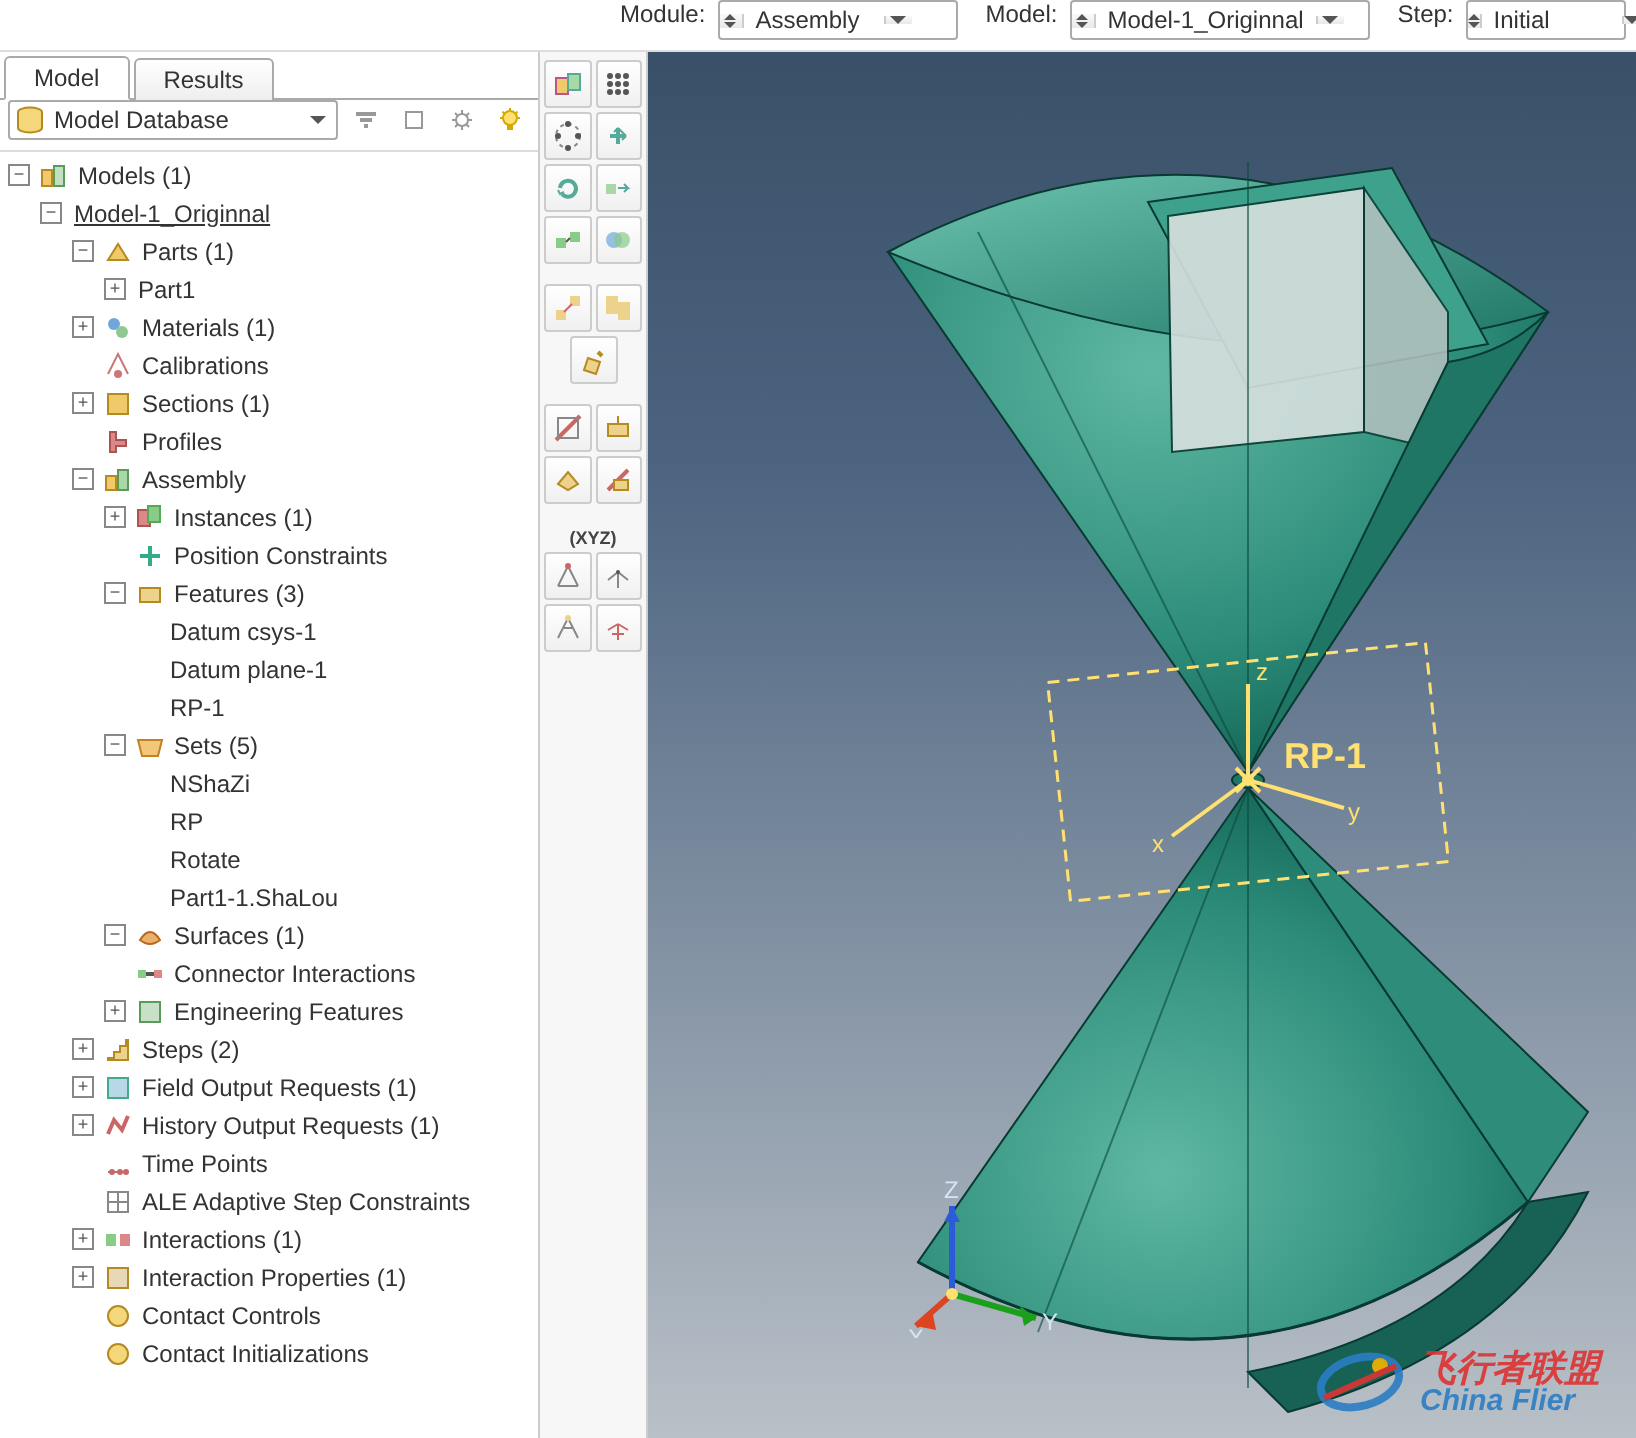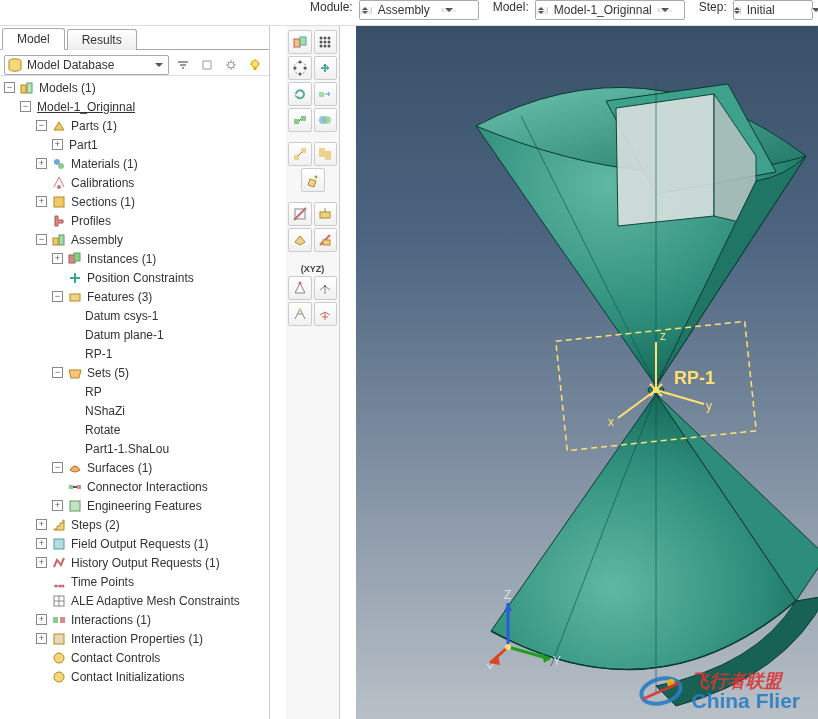--- a/index.html
+++ b/index.html
@@ -57,21 +57,20 @@
     background: linear-gradient(#f9f9f9,#e9e9e9);
   }
   .dd .chev .tri {
     width:0;height:0;border-left:4px solid transparent;border-right:4px solid transparent;border-top:4px solid #555;
   }
   
   .main {
     flex: 1;
     display: flex;
     min-height: 0;
-    gap: 16px;
   }
   
   .left-panel {
     width: 270px;
     border-right: 1px solid #ccc;
     display: flex;
     flex-direction: column;
   }
   .tabs {
     height: 24px;
@@ -89,21 +88,21 @@
     border-radius: 3px 3px 0 0;
     background: linear-gradient(#fff,#eee);
     font-size: 12px;
     position: relative;
     top: 1px;
   }
   .tab.active { background:#fff; font-weight:400; border-bottom:1px solid #fff; }
   .db-row {
     height: 26px;
     display: flex;
-    align-items: flex-end;
+    align-items: flex-start;
     border-bottom: 1px solid #ddd;
     padding: 0 4px;
     gap: 4px;
   }
   .db-dd {
     flex:1;
     display:flex;
     align-items:center;
     border:1px solid #aaa;
     border-radius:2px;
@@ -198,21 +197,21 @@
     position:absolute;
     right:18px;
     bottom:8px;
     display:flex;
     align-items:center;
     gap:6px;
     opacity:0.9;
   }
   .wm-text{display:flex;flex-direction:column;line-height:1;}
   .wm-text .cn{font-size:18px;font-weight:bold;font-style:italic;color:#d33;}
-  .wm-text .en{font-size:21px;font-weight:bold;color:#2a7dc4;}
+  .wm-text .en{font-size:15px;font-weight:bold;font-style:italic;color:#2a7dc4;}
   
   svg{display:block;}
 </style>
 </head>
 <body>
 
 <div class="context-bar">
   <label>Module:</label>
   <div class="dd" style="width:120px;">
     <div class="spin">
@@ -417,25 +416,25 @@
         <span class="toggle">−</span>
         <span class="ic">
             <svg width="16" height="16">
               <path d="M2 5h12l-2 8H4z" fill="#f3c77a" stroke="#c3811f"></path>
             </svg>
           </span>
         <span class="lbl">Sets (5)</span>
       </div>
       <div class="node" style="padding-left:66px">
           <span class="blank"></span>
-          <span class="lbl">RP</span>
+          <span class="lbl">NShaZi</span>
         </div>
       <div class="node" style="padding-left:66px">
           <span class="blank"></span>
-          <span class="lbl">NShaZi</span>
+          <span class="lbl">RP</span>
         </div>
       <div class="node" style="padding-left:66px">
           <span class="blank"></span>
           <span class="lbl">Rotate</span>
         </div>
       <div class="node" style="padding-left:66px">
           <span class="blank"></span>
           <span class="lbl">Part1-1.ShaLou</span>
         </div>
       <div class="node" style="padding-left:50px">
@@ -507,21 +506,21 @@
         <span class="lbl">Time Points</span>
       </div>
       <div class="node" style="padding-left:34px">
         <span class="blank"></span>
         <span class="ic">
             <svg width="16" height="16">
               <rect x="3" y="3" width="10" height="10" fill="none" stroke="#888"></rect>
               <path d="M3 8h10M8 3v10" stroke="#888"></path>
             </svg>
           </span>
-        <span class="lbl">ALE Adaptive Mesh Constraints</span>
+        <span class="lbl">ALE Adaptive Step Constraints</span>
       </div>
       <div class="node" style="padding-left:34px">
         <span class="toggle">+</span>
         <span class="ic">
             <svg width="16" height="16">
               <rect x="2" y="5" width="5" height="6" fill="#8c8"></rect>
               <rect x="9" y="5" width="5" height="6" fill="#d88"></rect>
             </svg>
           </span>
         <span class="lbl">Interactions (1)</span>

